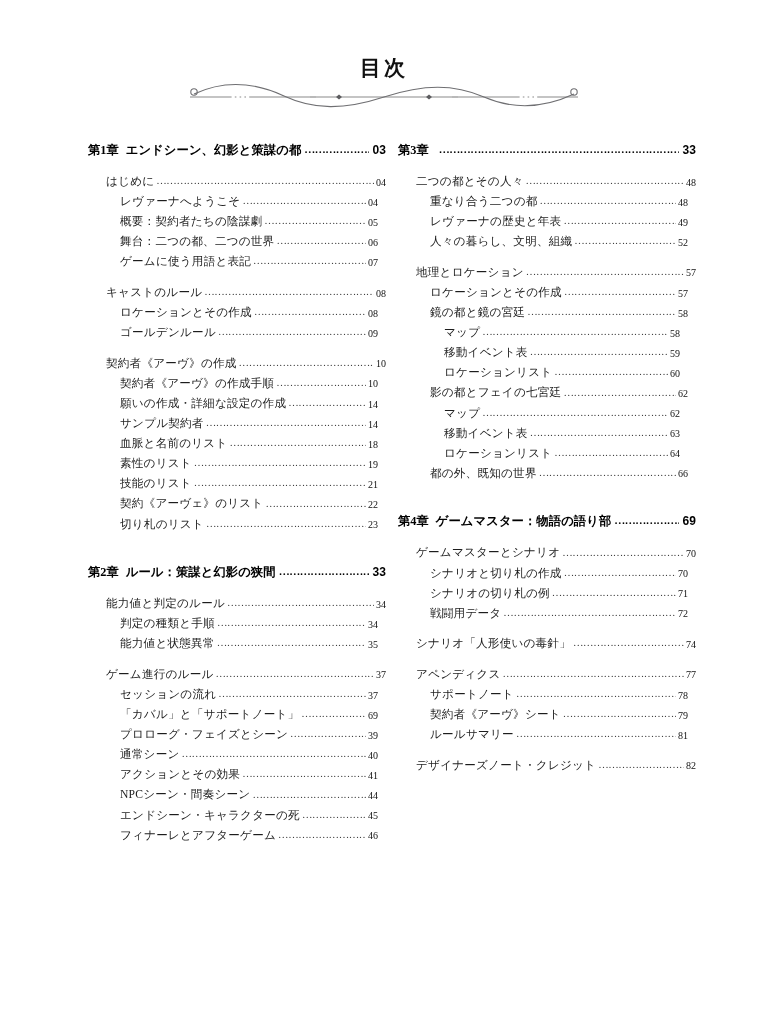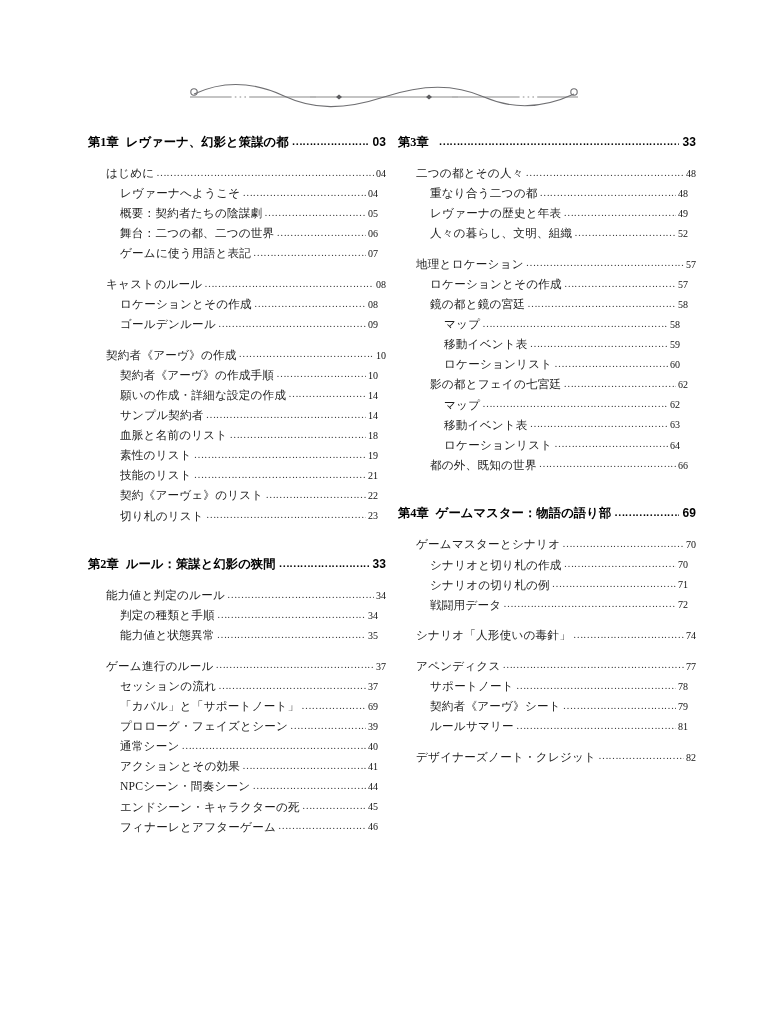--- a/index.html
+++ b/index.html
@@ -45,21 +45,21 @@
 
   
   .columns {
     position: absolute;
     top: 126px;
     left: 0;
     width: 768px;
   }
   .col {
     position: absolute;
-    top: 8px;
+    top: 16px;
     width: 298px;
   }
   .col-left  { left: 88px; }
   .col-right { left: 398px; }
 
   
   .chapter {
     font-size: 12.3px;
     font-weight: bold;
     color: #000000;
@@ -95,21 +95,21 @@
   }
 
   
   .entries { margin-top: 17px; }
 
   .group { margin-bottom: 19px; }
   .group:last-child { margin-bottom: 0; }
 
   .entry {
     display: flex;
-    align-items: center;
+    align-items: flex-end;
     white-space: nowrap;
     font-size: 11.6px;
     line-height: 1;
     margin-bottom: 8.5px;
     color: #1d1d1d;
   }
   .entry:last-child { margin-bottom: 0; }
 
   .entry .txt { flex: 0 0 auto; letter-spacing: 0.2px; }
   .entry .leader {
@@ -146,20 +146,21 @@
     font-size: 10.5px;
     color: #3b3b3b;
     letter-spacing: 0.5px;
   }
 </style>
 </head>
 <body>
 
 <div class="page">
 
+  <div class="toc-title">目次</div>
 
   <svg class="ornament" viewBox="0 0 400 36" preserveAspectRatio="none">
 
     <line x1="6" y1="21" x2="394" y2="21" stroke="#8a8a8a" stroke-width="1.1"></line>
 
     <path d="M10 18 C 40 4, 70 6, 100 20 C 130 34, 160 34, 200 21
              C 240 8, 270 8, 300 21 C 330 34, 360 32, 390 18" fill="none" stroke="#6f6f72" stroke-width="1.1"></path>
 
     <circle cx="10" cy="16" r="3.2" fill="none" stroke="#6f6f72" stroke-width="1.1"></circle>
     <circle cx="390" cy="16" r="3.2" fill="none" stroke="#6f6f72" stroke-width="1.1"></circle>
@@ -175,21 +176,21 @@
     <line x1="126" y1="21" x2="132" y2="21" stroke="#8a8a8a" stroke-width="1.2"></line>
     <line x1="268" y1="21" x2="274" y2="21" stroke="#ffffff" stroke-width="3"></line>
     <line x1="268" y1="21" x2="274" y2="21" stroke="#8a8a8a" stroke-width="1.2"></line>
   </svg>
 
   <div class="columns">
     <div class="col col-left">
         <div>
           <div class="chapter">
             <span class="ch-num">第1章</span>
-            <span class="ch-label">レヴァーナ、幻影と策謀の都</span>
+            <span class="ch-label">エンドシーン、幻影と策謀の都</span>
             <span class="leader">………………………………………………………………………………………………………………………………………………………………</span>
             <span class="pg">03</span>
           </div>
           <div class="entries">
             <div class="group">
               <div class="entry lvl-1">
                 <span class="txt">はじめに</span>
                 <span class="leader">………………………………………………………………………………………………………………………………………………………………</span>
                 <span class="pg">04</span>
               </div>

